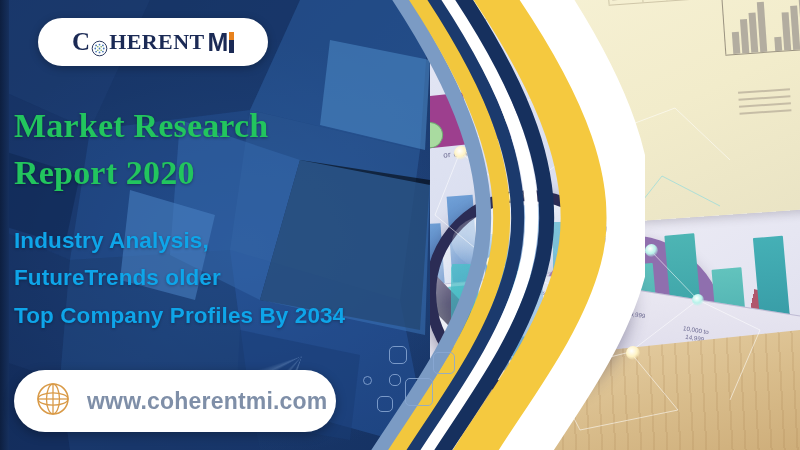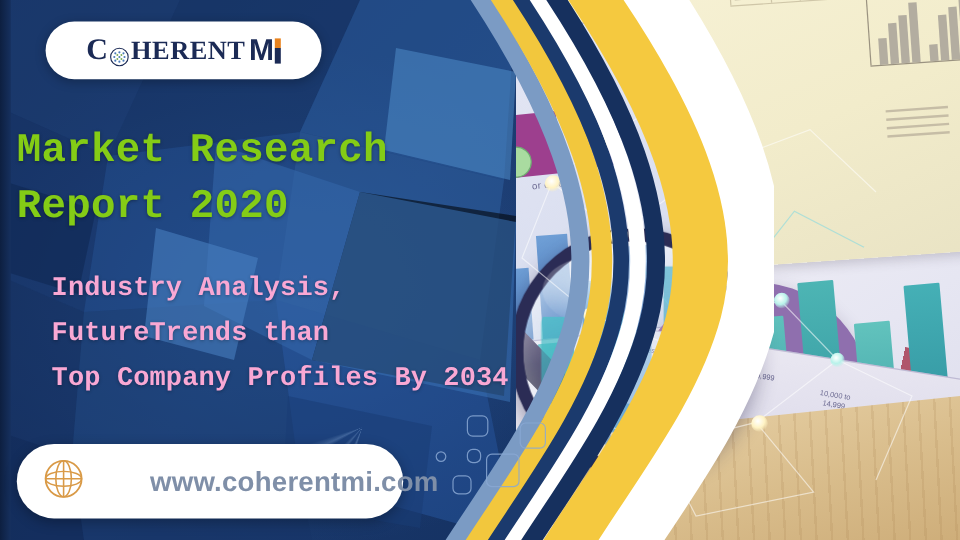--- a/index.html
+++ b/index.html
@@ -188,44 +188,43 @@
   .logo-mi {
     font-family:"Liberation Sans", sans-serif;
     font-weight:700; font-size:25px; color:#1b2a55; margin-left:3px;
     letter-spacing:-.3px;
   }
   .logo-i-bar { display:inline-block; width:5px; height:21px; vertical-align:-2px; margin-left:1px;
     background:linear-gradient(180deg,#e8821e 0%, #e8821e 38%, #1b2a55 38%, #1b2a55 100%); }
 
   .headline {
     position:absolute; left:14px; top:103px; z-index:30;
-    font-family:Liberation Mono, monospace;
+    font-family:Liberation Serif, serif;
     font-weight:700; font-size:34px; line-height:1.38;
-    color:#84cc16; letter-spacing:.2px;
+    color:#22c55e; letter-spacing:.2px;
     text-shadow:0 1px 3px rgba(0,0,0,.35);
   }
   .subhead {
     position:absolute; left:14px; top:222px; z-index:30;
-    font-family:Liberation Mono, monospace;
+    font-family:Liberation Sans, sans-serif;
     font-weight:700; font-size:22.5px; line-height:1.66;
-    color:#f9a8d4; letter-spacing:.1px;
+    color:#0ea5e9; letter-spacing:.1px;
     text-shadow:0 1px 3px rgba(0,0,0,.3);
-    margin-left:29px;
   }
 
   .url-pill {
     position:absolute; left:14px; top:370px; width:322px; height:62px;
     background:#ffffff; border-radius:31px;
     box-shadow:0 3px 11px rgba(0,0,0,.3);
     display:flex; align-items:center; padding-left:22px; gap:17px;
     z-index:30;
   }
   .url-text {
     font-family:"Liberation Sans", sans-serif;
-    font-weight:700; font-size:23px; color:#7f8fa8; letter-spacing:.2px;margin-left:38px;
+    font-weight:700; font-size:23px; color:#7f8fa8; letter-spacing:.2px;
   }
 
   .deco-squares { position:absolute; left:345px; top:332px; width:120px; height:110px; z-index:25; }
   .dsq { position:absolute; border:1.6px solid #89a8d4; border-radius:5px; opacity:.85; }
 </style>
 </head>
 <body>
 
 <div id="banner">
 
@@ -449,21 +448,21 @@
     </div>
   </div>
 
   <div class="headline">
     <div>Market Research</div>
     <div>Report 2020</div>
   </div>
 
   <div class="subhead">
     <div>Industry Analysis,</div>
-    <div>FutureTrends than</div>
+    <div>FutureTrends older</div>
     <div>Top Company Profiles By 2034</div>
   </div>
 
   <div class="url-pill">
     <span>
       <svg viewBox="0 0 34 34" width="34" height="34">
         <circle cx="17" cy="17" r="15" fill="none" stroke="#d99a47" stroke-width="1.5"></circle>
         <ellipse cx="17" cy="17" rx="6.5" ry="15" fill="none" stroke="#d99a47" stroke-width="1.3"></ellipse>
         <line x1="17" y1="2" x2="17" y2="32" stroke="#d99a47" stroke-width="1.3"></line>
         <line x1="2" y1="17" x2="32" y2="17" stroke="#d99a47" stroke-width="1.3"></line>

